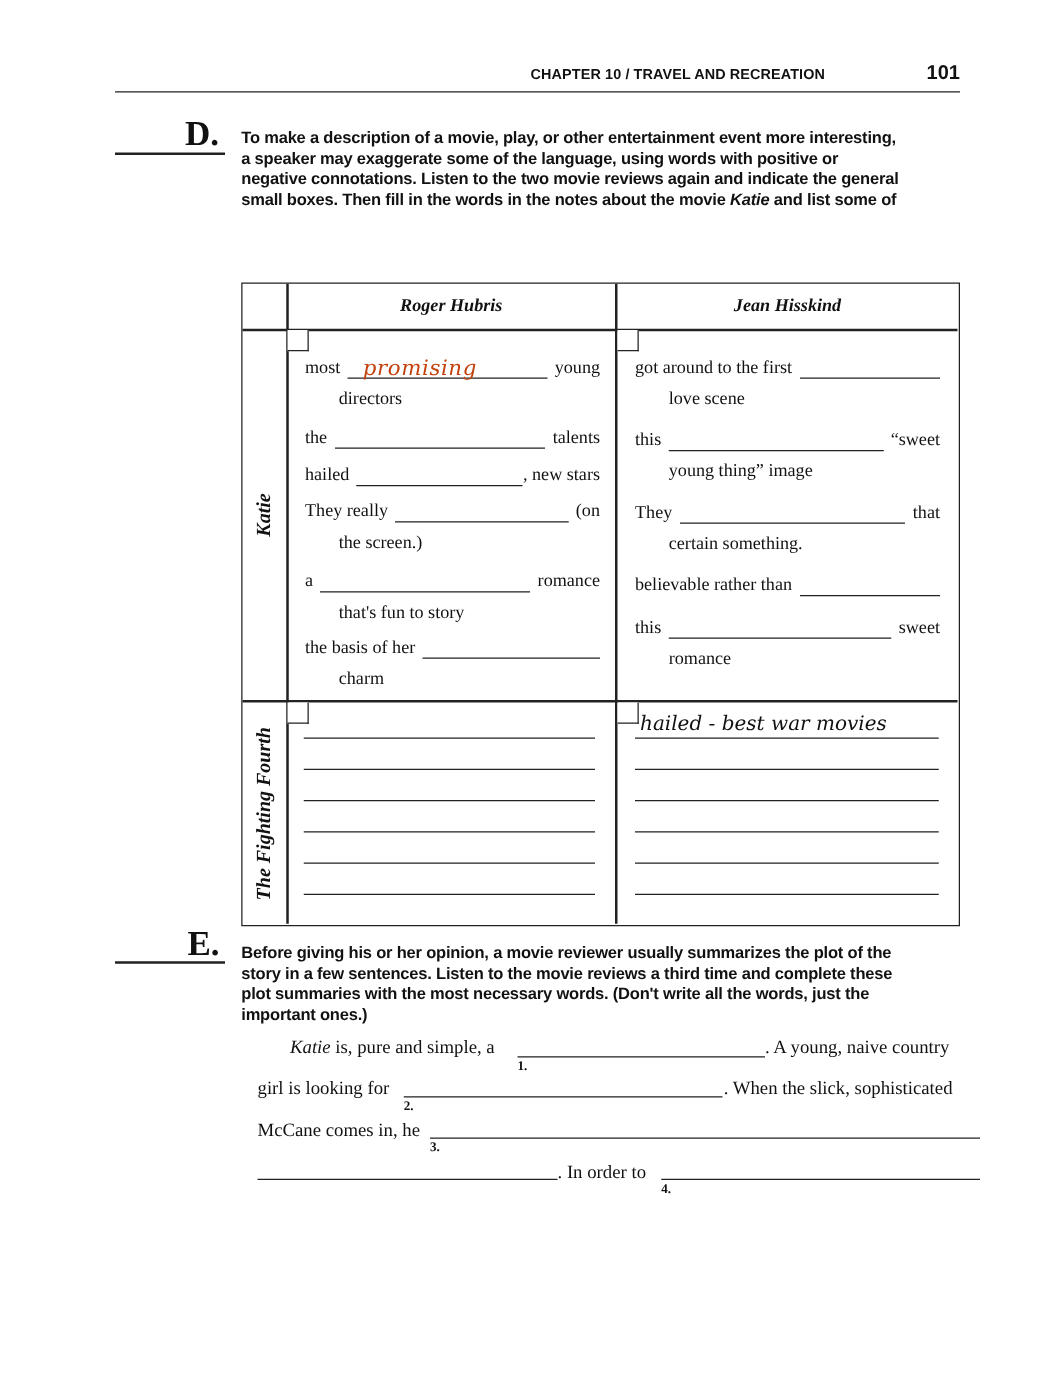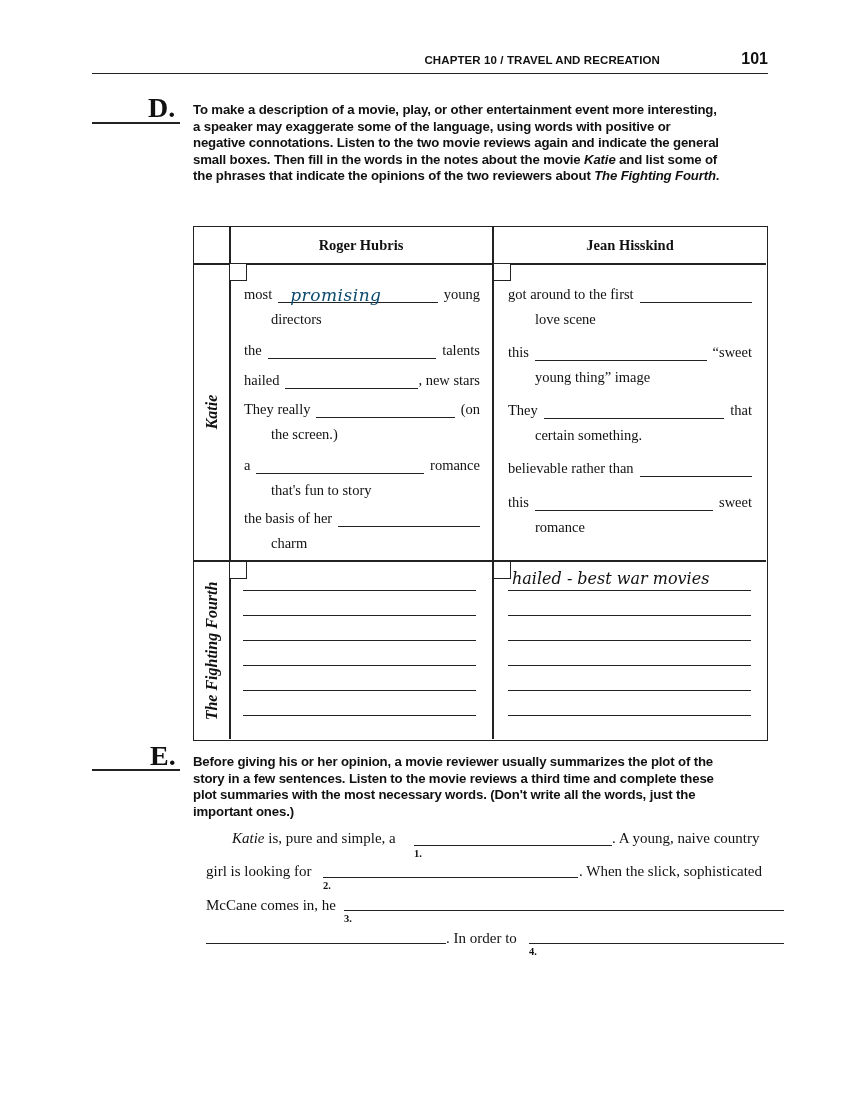--- a/index.html
+++ b/index.html
@@ -13,30 +13,30 @@
   .sec-letter-line { position: absolute; height: 1.5px; background: #222; }
   .sec-letter { position: absolute; font-family: "Liberation Serif", serif; font-weight: bold; font-size: 28px; line-height: 28px; }
 
   .instructions { position: absolute; font-family: "Liberation Sans", sans-serif; font-weight: bold; font-size: 13.2px; line-height: 16.6px; color: #111; letter-spacing: -0.15px; }
   .instructions i { font-style: italic; }
 
   
   .grid { position: absolute; left: 193px; top: 226px; width: 575px; height: 515px; border: 1.6px solid #222; }
   .vline { position: absolute; width: 1.6px; background: #222; }
   .hline { position: absolute; height: 1.6px; background: #222; }
-  .col-head { position: absolute; top: 0; height: 37px; display: flex; align-items: center; justify-content: center; font-weight: bold; font-size: 14.5px; }
+  .col-head { position: absolute; top: 0; height: 37px; display: flex; align-items: center; justify-content: center; font-weight: bold; font-size: 14.5px; font-style: italic; }
   .row-head { position: absolute; left: 0; width: 36px; display: flex; align-items: center; justify-content: center; }
   .row-head span { display: block; transform: rotate(-90deg); white-space: nowrap; font-weight: bold; font-style: italic; font-size: 16px; }
   .checkbox { position: absolute; width: 17px; height: 17px; border-right: 1.4px solid #222; border-bottom: 1.4px solid #222; background: #fff; }
 
   .cell-lines { position: absolute; font-size: 14.5px; line-height: 18px; }
   .ln { position: absolute; white-space: nowrap; display: flex; align-items: flex-end; }
   .ln .blank { display: inline-block; border-bottom: 1px solid #222; height: 12px; margin: 0 6px; position: relative; }
   .ln .indent { padding-left: 27px; }
-  .script { position: absolute; left: 12px; bottom: -2px; font-family: "DejaVu Serif", serif; font-style: italic; font-size: 17px; letter-spacing: 0.5px; color: #0c4a6e; white-space: nowrap; }
+  .script { position: absolute; left: 12px; bottom: -2px; font-family: "DejaVu Serif", serif; font-style: italic; font-size: 17px; letter-spacing: 0.5px; color: #c2410c; white-space: nowrap; }
   .rule { position: absolute; height: 1px; background: #222; }
   .script-line { position: absolute; font-family: "DejaVu Serif", serif; font-style: italic; font-size: 16px; white-space: nowrap; }
 
   .para { position: absolute; font-size: 15px; line-height: 18px; white-space: nowrap; }
   .para .b { position: absolute; border-bottom: 1px solid #222; height: 1px; }
   .para .num { position: absolute; font-size: 10.5px; font-weight: bold; }
 </style>
 </head>
 <body>
 
@@ -46,21 +46,20 @@
 </div>
 
 <div class="sec-letter-line" style="left:92px; top:122px; width:88px;"></div>
 <div class="sec-letter" style="left:148px; top:94px;">D.</div>
 
 <div class="instructions" style="left:193px; top:102px; width:580px;">
   <div>To make a description of a movie, play, or other entertainment event more interesting,</div>
   <div>a speaker may exaggerate some of the language, using words with positive or</div>
   <div>negative connotations. Listen to the two movie reviews again and indicate the general</div>
   <div><span>small boxes. Then fill in the words in the notes about the movie</span> <i>Katie</i> <span>and list some of</span></div>
-  <div><span>the phrases that indicate the opinions of the two reviewers about</span> <i>The Fighting Fourth</i><span>.</span></div>
 </div>
 
 <div class="grid">
   <div class="vline" style="left:35px; top:0; height:512px;"></div>
   <div class="vline" style="left:298px; top:0; height:512px;"></div>
   <div class="hline" style="left:0; top:36px; width:572px;"></div>
   <div class="hline" style="left:0; top:333px; width:572px;"></div>
 
   <div class="col-head" style="left:36px; width:262px;">Roger Hubris</div>
   <div class="col-head" style="left:300px; width:272px;">Jean Hisskind</div>

